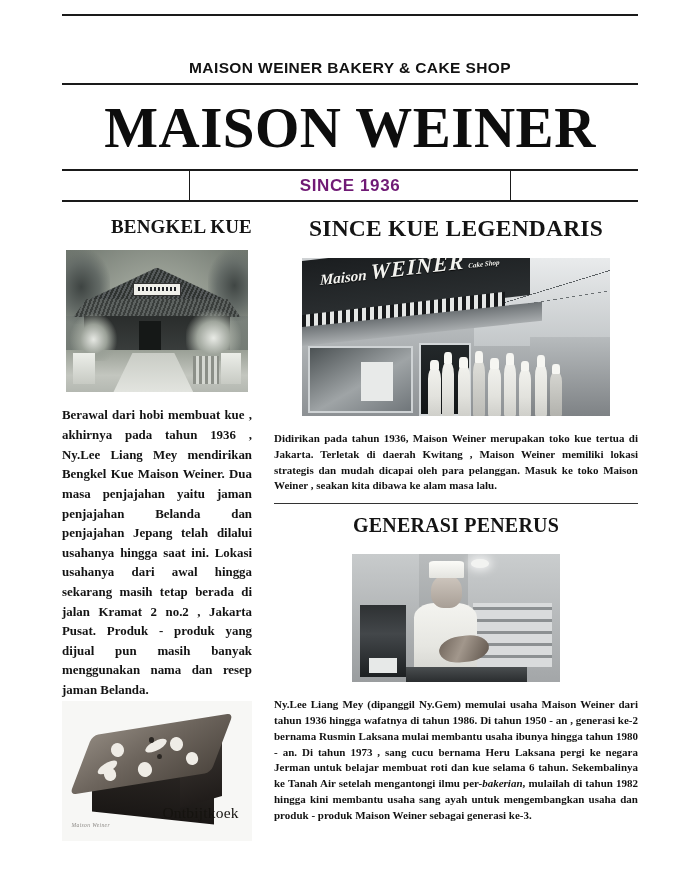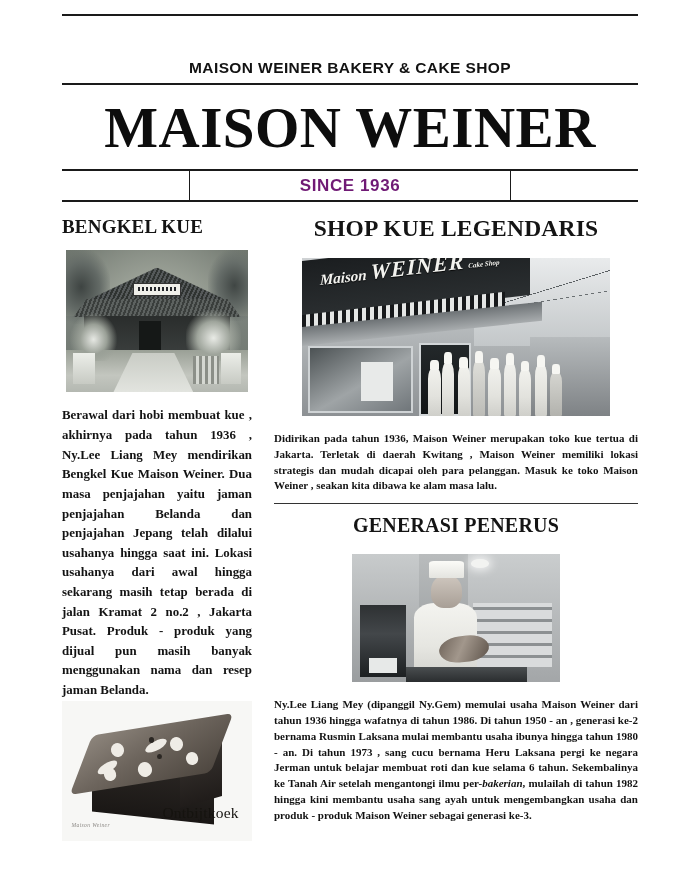--- a/index.html
+++ b/index.html
@@ -84,21 +84,21 @@
   
   .columns {
     display: flex;
     gap: 22px;
     padding-top: 14px;
   }
   .col-left  { width: 190px; flex: 0 0 190px; }
   .col-right { flex: 1 1 auto; }
 
   .head-left {
-    text-align: left;
+    text-align: right;
     font-weight: bold;
     font-size: 19px;
     line-height: 1.13;
     letter-spacing: 0.2px;
     padding-bottom: 9px;
   }
   .head-right {
     text-align: center;
     font-weight: bold;
     font-size: 23.5px;
@@ -504,21 +504,21 @@
             <div class="watermark">Maison Weiner</div>
             <div class="caption">Ontbijtkoek</div>
           </div>
         </div>
       </div>
 
     </div>
 
     <div class="col-right">
 
-      <div class="head-right">SHOP KUE LEGENDARIS</div>
+      <div class="head-right">SINCE KUE LEGENDARIS</div>
 
       <div class="photo ph-store">
         <div class="photo-inner">
           <div class="frame">
             <div class="sky2"></div>
             <div class="wires"></div>
             <div class="board"></div>
             <div class="sign-txt">
               <span>Maison</span>
               <span class="big">WEINER</span>

